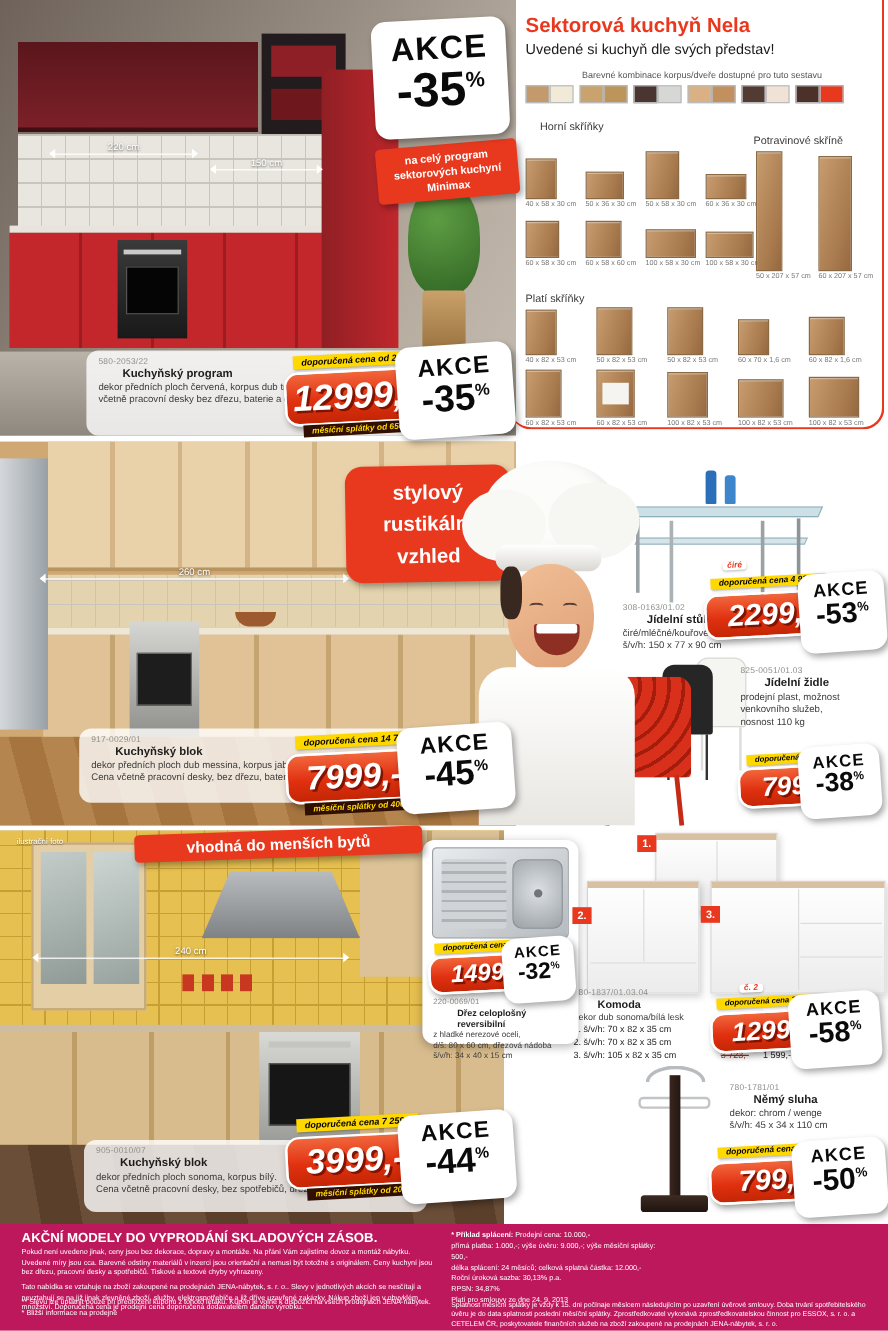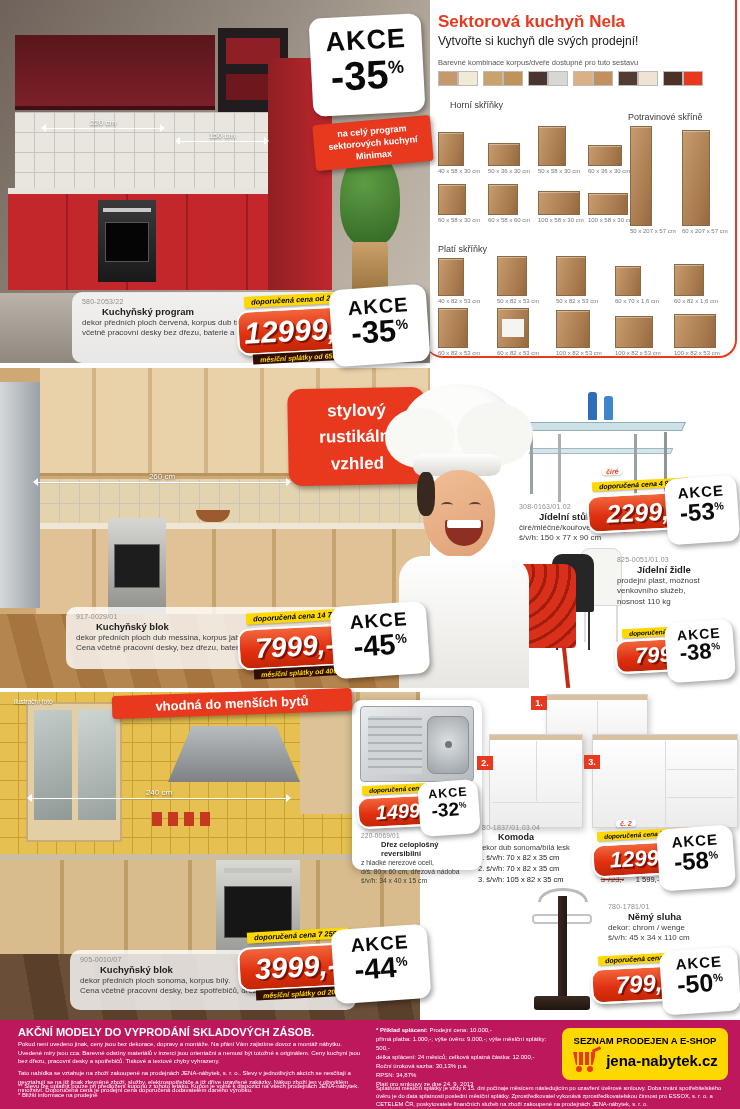--- a/index.html
+++ b/index.html
@@ -59,21 +59,21 @@
   .pname { font-size:9.5px; font-weight:bold; color:#1c1c1c; margin:1px 0;padding-left:20px; }
   .pdesc { font-size:8px; color:#3c3c3c; line-height:1.3; }
 
   
   .frame { position:absolute; left:425px; top:-30px; width:312px; height:388px;
     border-right:2px solid #e8391f; border-bottom:2px solid #e8391f;
     border-radius:0 0 18px 18px; z-index:1; }
   .panel { position:absolute; left:432px; top:8px; width:300px; height:352px; z-index:2; }
   .panel h1 { color:#e8391f; font-size:17px; margin:4px 0 2px 6px; }
   .panel h2 { color:#1a1a1a; font-size:12px; font-weight:normal; margin:0 0 10px 6px; }
-  .combos { font-size:7.5px; color:#555; margin:0 0 4px 6px; }
+  .combos { font-size:7.5px; color:#555; margin:0 0 4px 6px;text-align:center; }
   .swrow { display:flex; gap:5px; margin-left:6px; }
   .swpair { display:flex; }
   .sw { width:20px; height:15px; border:1px solid #bbb; }
   .seclabel { position:absolute; font-size:9px; color:#3a3a3a; }
   .cabrow { position:absolute; display:flex; align-items:flex-end; }
   .cabcell { display:flex; flex-direction:column; align-items:flex-start; }
   .cab { background:linear-gradient(105deg,#c79c6f,#a87a4e 70%,#96683f);
     border:1px solid #8a6a45; box-shadow:inset 0 1px 0 rgba(255,255,255,.35); position:relative; }
   .cabsize { font-size:6px; color:#777; margin-top:2px; white-space:nowrap; }
   .oveno { position:absolute; left:4px; top:10px; right:4px; height:18px; background:#f6f4f0; }
@@ -162,21 +162,21 @@
   </div>
 <div class="stripd" style="left:253px;top:352px;">měsíční splátky od 650,-*</div>
 <div class="akce" style="left:331px;top:287px;width:97px;height:77px;padding-top:8px;">
   <span class="a1" style="font-size:20px;">AKCE</span>
   <span class="a2" style="font-size:31px;"><span>-35</span><sup>%</sup></span>
 </div>
 
 <div class="frame"></div>
 <div class="panel">
   <h1>Sektorová kuchyň Nela</h1>
-  <h2>Vytvořte si kuchyň dle svých prodejní!</h2>
+  <h2>Uvedené si kuchyň dle svých představ!</h2>
   <div class="combos">Barevné kombinace korpus/dveře dostupné pro tuto sestavu</div>
   <div class="swrow">
     <div class="swpair">
         <div class="sw" style="background: rgb(196, 154, 108);"></div>
         <div class="sw" style="background: rgb(241, 234, 214);"></div>
       </div>
     <div class="swpair">
         <div class="sw" style="background: rgb(200, 163, 109);"></div>
         <div class="sw" style="background: rgb(189, 148, 89);"></div>
       </div>
@@ -543,26 +543,14 @@
     <div>* Bližší informace na prodejně</div>
   </div>
   <div class="fcol2">
     <div><b>* Příklad splácení:</b> <span>Prodejní cena: 10.000,-</span></div>
     <div>přímá platba: 1.000,-; výše úvěru: 9.000,-; výše měsíční splátky: 500,-</div>
     <div>délka splácení: 24 měsíců; celková splatná částka: 12.000,-</div>
     <div>Roční úroková sazba: 30,13% p.a.</div>
     <div>RPSN: 34,87%</div>
     <div>Platí pro smlouvy ze dne 24. 9. 2013</div>
   </div>
-  <div class="shops">
-    <div class="lbl">SEZNAM PRODEJEN A E-SHOP</div>
-    <div class="row">
-      <div class="cart">
-        <div class="cbody"></div>
-        <div class="chandle"></div>
-        <div class="w1"></div>
-        <div class="w2"></div>
-      </div>
-      <div class="site">jena-nabytek.cz</div>
-    </div>
-  </div>
   <div class="fdisc">Splatnost měsíční splátky je vždy k 15. dni počínaje měsícem následujícím po uzavření úvěrové smlouvy. Doba trvání spotřebitelského úvěru je do data splatnosti poslední měsíční splátky. Zprostředkovatel vykonává zprostředkovatelskou činnost pro ESSOX, s. r. o. a CETELEM ČR, poskytovatele finančních služeb na zboží zakoupené na prodejnách JENA-nábytek, s. r. o.</div>
 </div>
 
 </body></html>

